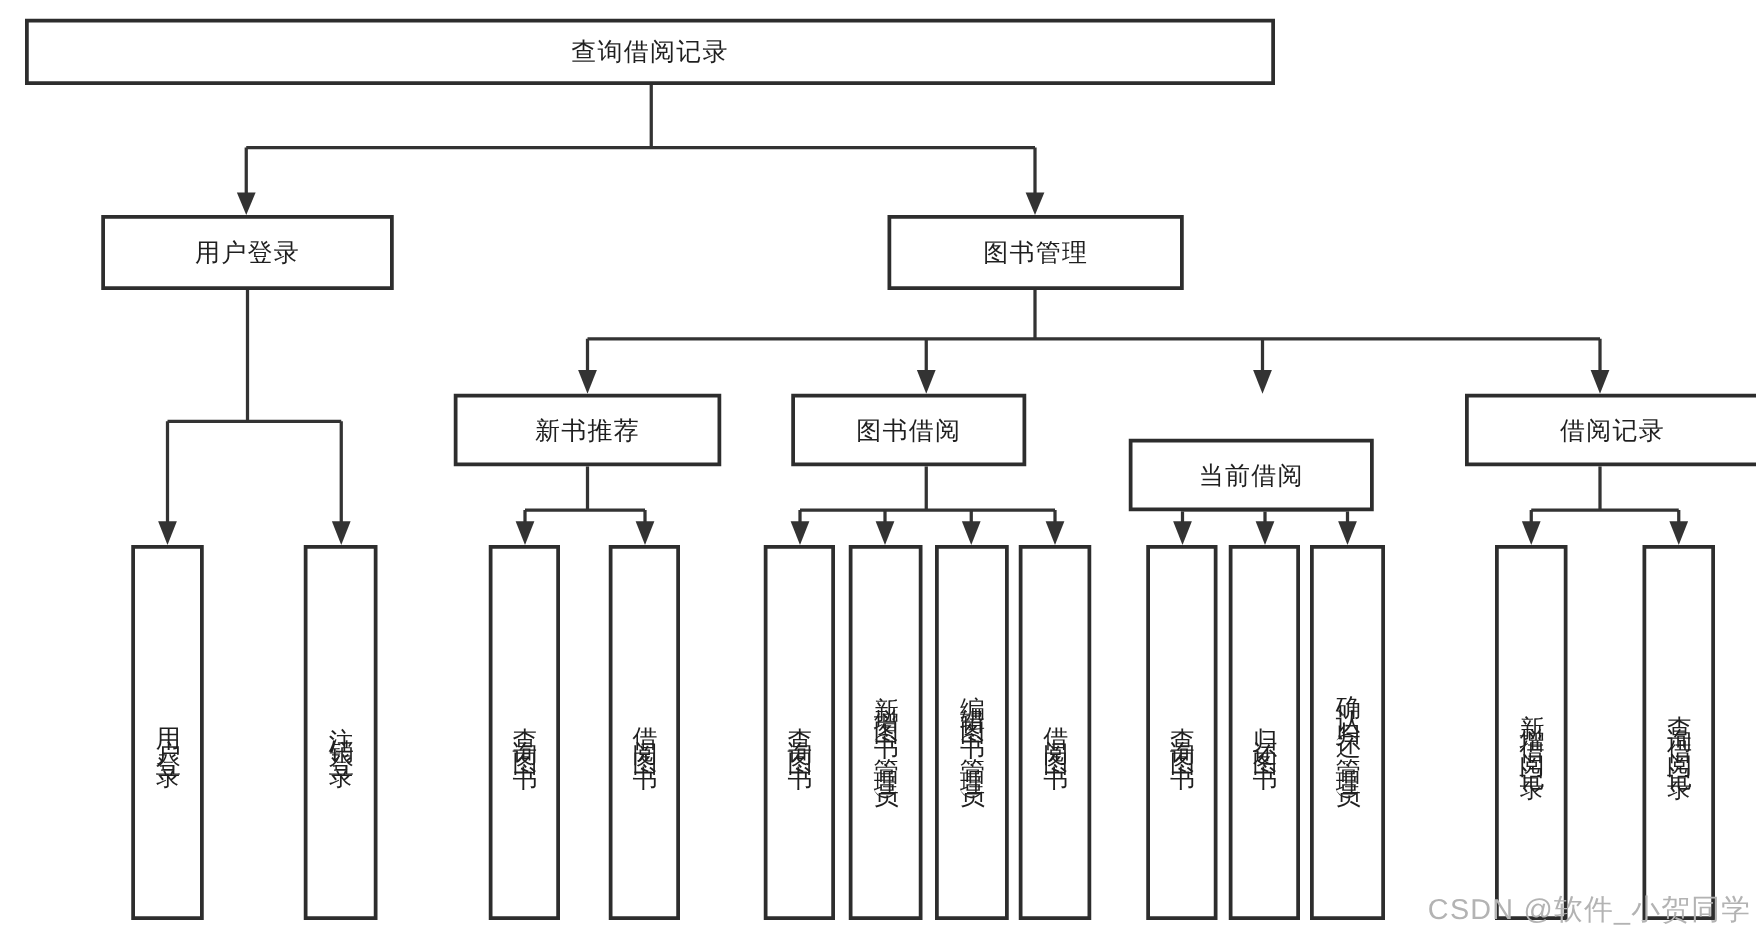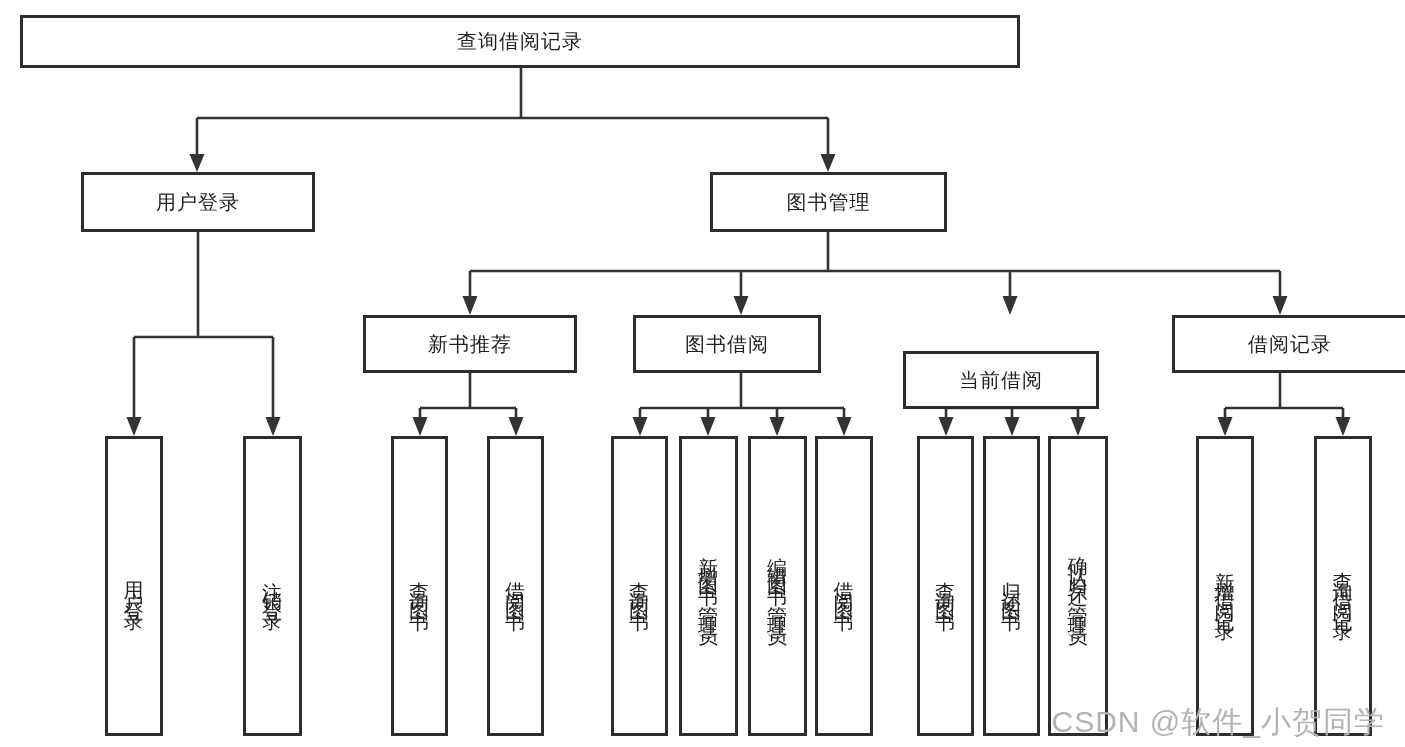--- a/index.html
+++ b/index.html
@@ -41,23 +41,23 @@
   .leaf{top:436px;height:300px;}
   .leaf .vtext{
     writing-mode:vertical-rl;
     text-orientation:mixed;
     letter-spacing:10px;
     line-height:1;
     font-size:20px;
   }
   .watermark{
     position:absolute;
-    right:20px;
+    right:4px;
     bottom:4px;
-    font-size:30px;
+    font-size:23px;
     color:var(--watermark);
     letter-spacing:1px;
     white-space:nowrap;
   }
 </style>
 </head>
 <body>
 
 <div id="canvas">
 

